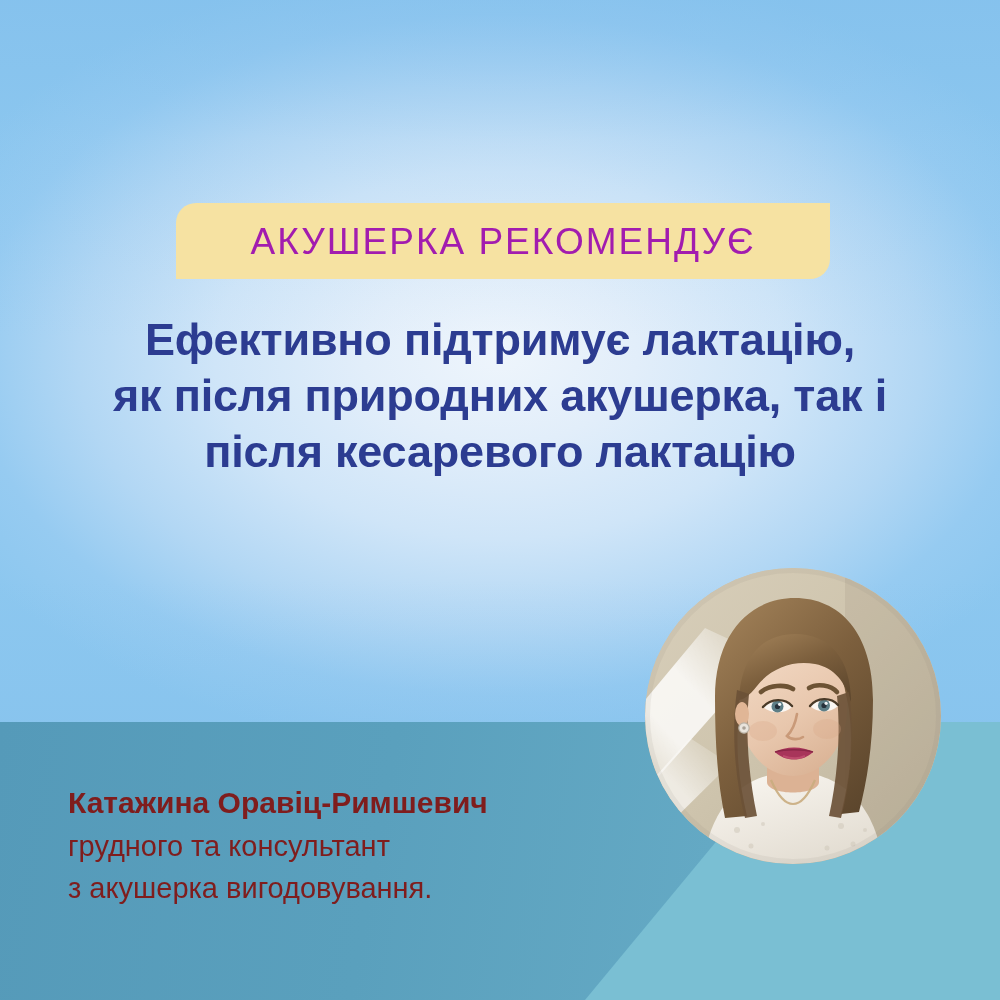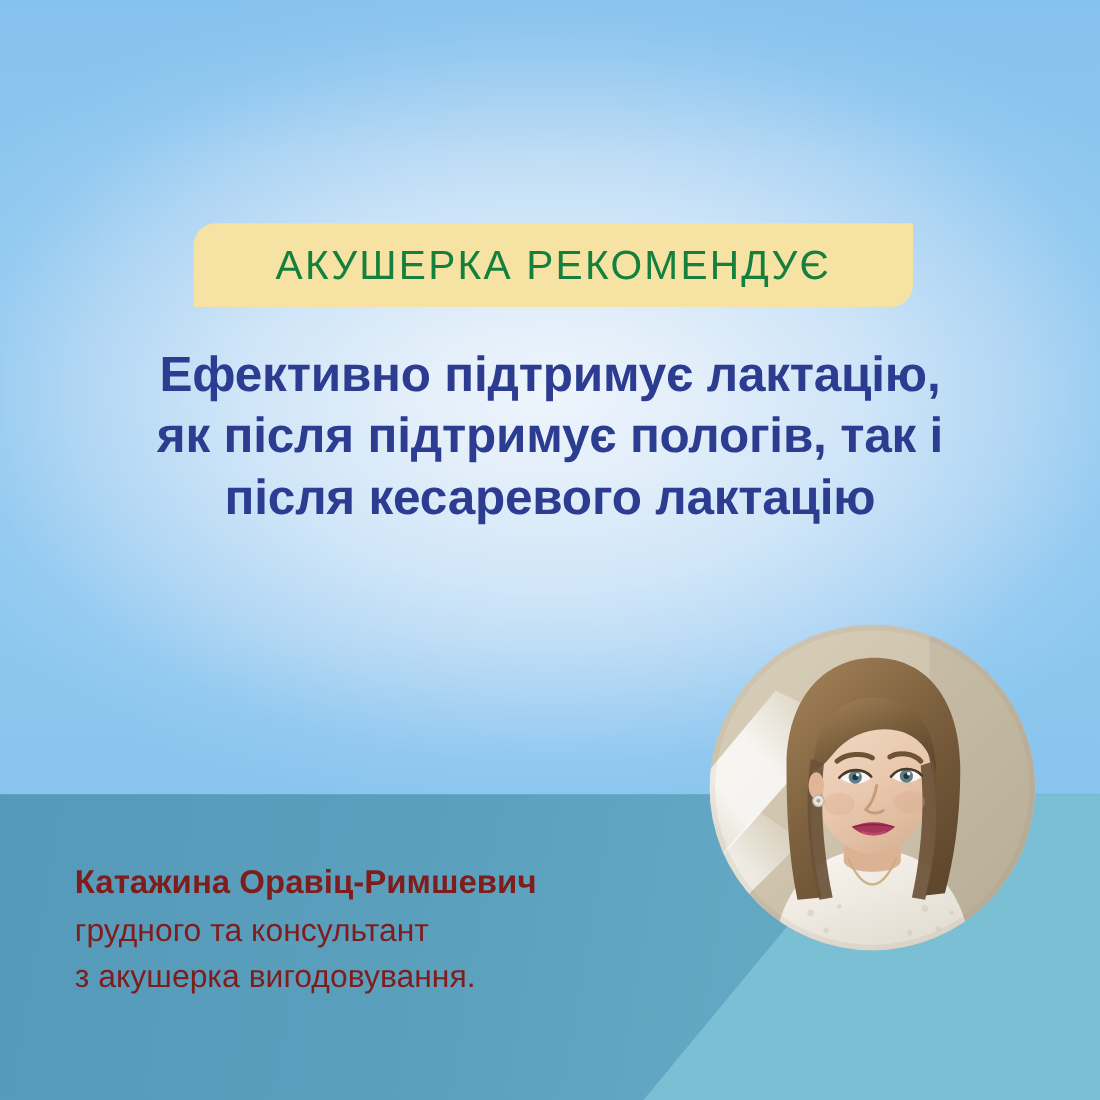--- a/index.html
+++ b/index.html
@@ -65,21 +65,21 @@
   
   .badge {
     position:absolute;
     left:176px; top:203px;
     width:654px; height:76px;
     background:#f6e2a2;
     border-radius:20px 0 20px 0;
     display:flex; align-items:center; justify-content:center;
   }
   .badge-text {
-    color:#15803d;
+    color:#a21caf;
     font-size:37px;
     font-weight:400;
     letter-spacing:2.0px;
     white-space:nowrap;
     line-height:1;
     font-family:"Liberation Sans", sans-serif;
   }
 
   
   .headline {
@@ -137,21 +137,21 @@
 
   <div class="band"></div>
   <div class="band-wedge"></div>
 
   <div class="badge">
     <span class="badge-text">АКУШЕРКА РЕКОМЕНДУЄ</span>
   </div>
 
   <div class="headline">
     <span class="hl">Ефективно підтримує лактацію,</span>
-    <span class="hl">як після підтримує пологів, так і</span>
+    <span class="hl">як після природних акушерка, так і</span>
     <span class="hl">після кесаревого лактацію</span>
   </div>
 
   <div class="portrait">
     <svg viewBox="0 0 296 296" xmlns="http://www.w3.org/2000/svg">
       <defs>
         <linearGradient id="wallg" x1="0" y1="0" x2="1" y2="1">
           <stop offset="0%" stop-color="#d8cfbb"></stop>
           <stop offset="45%" stop-color="#cfc5ae"></stop>
           <stop offset="100%" stop-color="#bcb29b"></stop>

